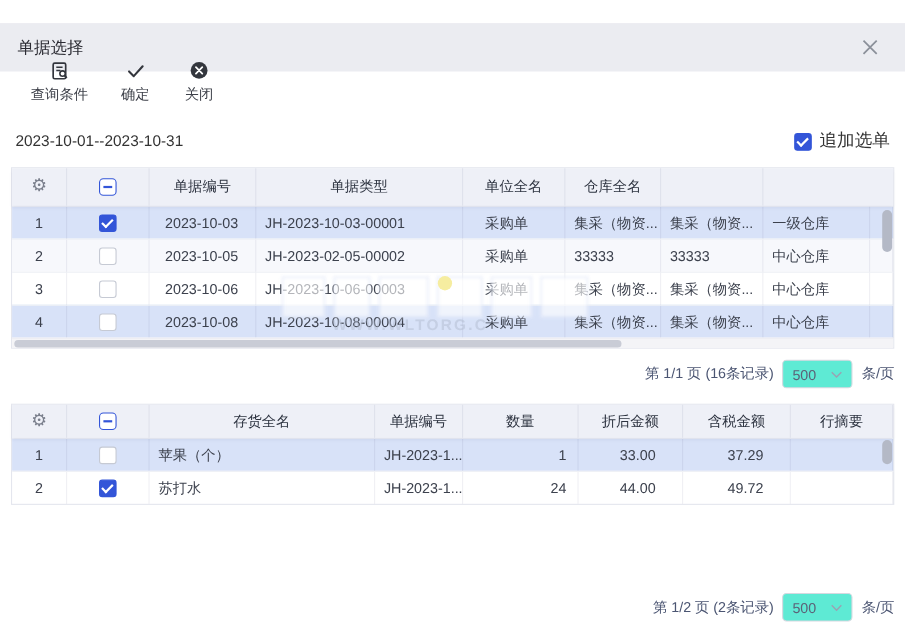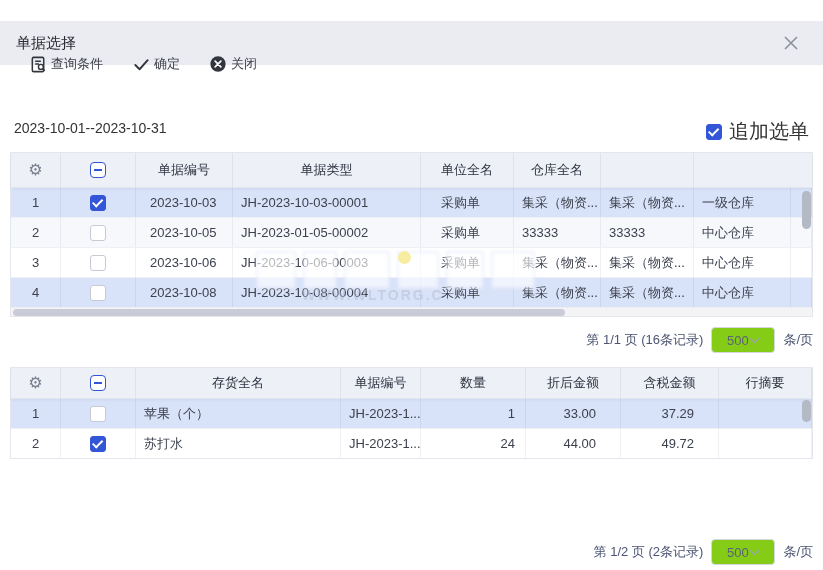--- a/index.html
+++ b/index.html
@@ -13,29 +13,29 @@
   
   .titlebar { position:absolute; top:0; left:0; width:823px; height:44px;
     background:#ebecf1; display:flex; align-items:center;margin-top:21px; }
   .title { margin-left:16px; font-size:15px; color:#2b2b33; }
   .close-x { position:absolute; right:22px; top:12px; width:20px; height:20px;
     cursor:pointer; }
   .close-x svg { width:20px; height:20px; }
 
   
   .toolbar { position:absolute; top:54px; left:28px; display:flex; gap:28px; }
-  .tbtn { display:flex; flex-direction:row; align-items:center; gap:3px;
+  .tbtn { display:flex; flex-direction:column; align-items:center; gap:3px;
     cursor:pointer; min-width:30px; }
   .tbtn .ticon { width:20px; height:20px; display:flex; align-items:center; justify-content:center; }
   .tbtn .tlabel { font-size:13px; color:#3d4049; white-space:nowrap; }
 
   
   .date-range { position:absolute; top:120px; left:14px; font-size:14px; color:#333; }
   .append { position:absolute; top:118px; right:14px; display:flex; align-items:center; gap:7px; }
-  .append .alabel { font-size:20px; color:#333; }
+  .append .alabel { font-size:16px; color:#333; }
 
   
   .cb { width:16px; height:16px; border-radius:3px; border:1px solid #c6cad4;
     background:#fff; display:inline-flex; align-items:center; justify-content:center;
     position:relative; flex:0 0 auto; }
   .cb.checked { background:#3355d8; border-color:#3355d8; }
   .cb.checked::after { content:""; width:8px; height:4px; border-left:2px solid #fff;
     border-bottom:2px solid #fff; transform:rotate(-45deg) translate(0.5px,-1px); }
   .cb.indet { border:1.5px solid #3355d8; border-radius:4px; }
   .cb.indet::after { content:""; width:8px; height:0; border-top:2px solid #3355d8; }
@@ -66,23 +66,23 @@
   
   .hscroll { height:9px; background:#f4f4f7; position:relative; border-top:1px solid #ededf2; }
   .hthumb { position:absolute; left:2px; top:1px; height:7px; width:552px;
     background:#c9ccd6; border-radius:4px; cursor:pointer; }
   .vthumb { position:absolute; right:1px; width:9px; background:#b4b9c6;
     border-radius:5px; cursor:pointer; z-index:3; }
 
   
   .pager { position:absolute; right:10px; display:flex; align-items:center; gap:8px;
     font-size:13px; color:#4b5572; }
-  .psel { display:flex; align-items:center; justify-content:center;
+  .psel { display:flex; align-items:center; justify-content:space-between;
     width:64px; height:26px; border:1px solid #d5d8e0; border-radius:4px;
-    padding:0 8px; cursor:pointer; color:#5b6378; background:#84cc16; }
+    padding:0 8px; cursor:pointer; color:#5b6378; background:#5eead4; }
   .psel svg { width:11px; height:7px; }
 
   
   .watermark { position:absolute; left:256px; top:251px; width:306px; height:52px;
     pointer-events:none; z-index:5; }
   .wm-blocks { display:flex; gap:7px; filter:blur(1.5px); opacity:0.72; }
   .wm-blocks span { display:block; height:38px; background:rgba(255,255,255,0.85);
     border:2px solid rgba(210,220,245,0.5); }
   .wm-url { position:absolute; left:46px; top:36px; font-size:14px; font-weight:bold;
     letter-spacing:2px; color:rgba(178,188,208,0.5); filter:blur(0.4px); }
@@ -169,21 +169,21 @@
         <div class="cell c-left">集采（物资...</div>
         <div class="cell c-left">一级仓库</div>
         <div class="cell"></div>
       </div>
       <div class="trow stripe">
         <div class="cell c-center">2</div>
         <div class="cell c-center">
             <span class="cb"></span>
           </div>
         <div class="cell c-left14">2023-10-05</div>
-        <div class="cell c-left">JH-2023-01-05-00002</div>
+        <div class="cell c-left">JH-2023-02-05-00002</div>
         <div class="cell c-left20">采购单</div>
         <div class="cell c-left">33333</div>
         <div class="cell c-left">33333</div>
         <div class="cell c-left">中心仓库</div>
         <div class="cell"></div>
       </div>
       <div class="trow">
         <div class="cell c-center">3</div>
         <div class="cell c-center">
             <span class="cb"></span>

